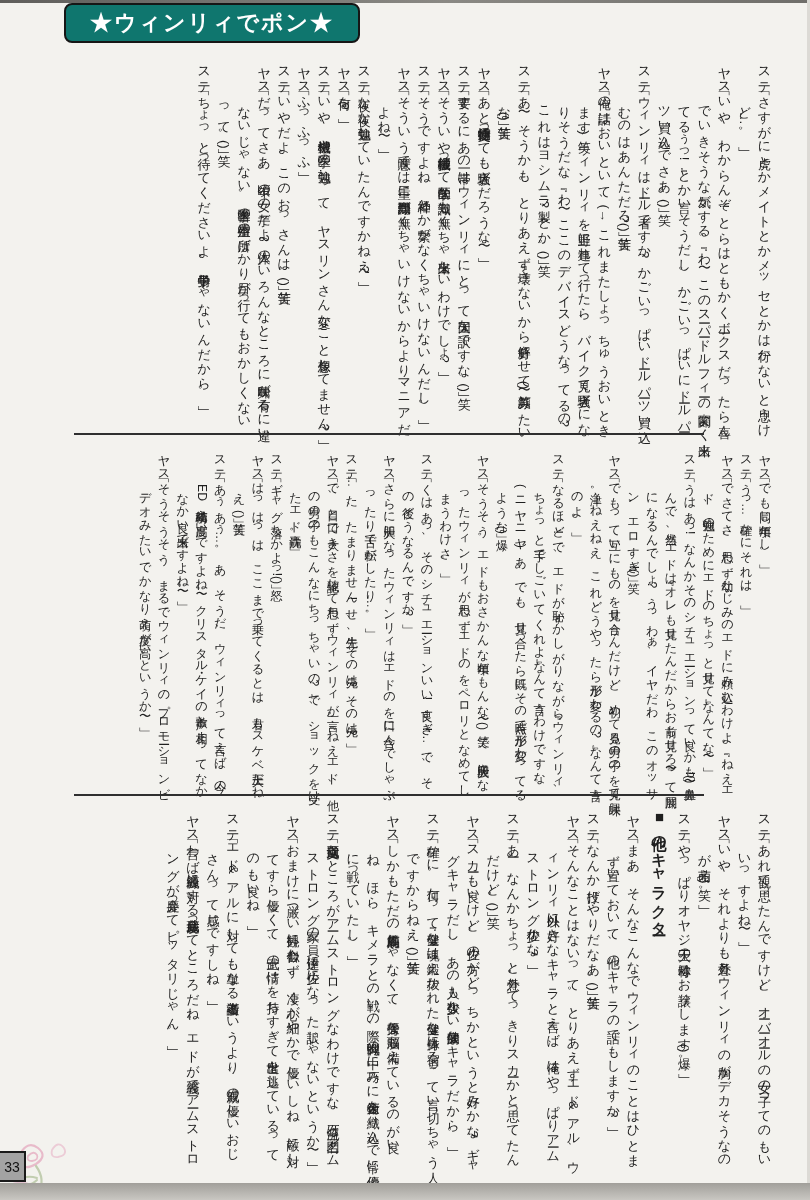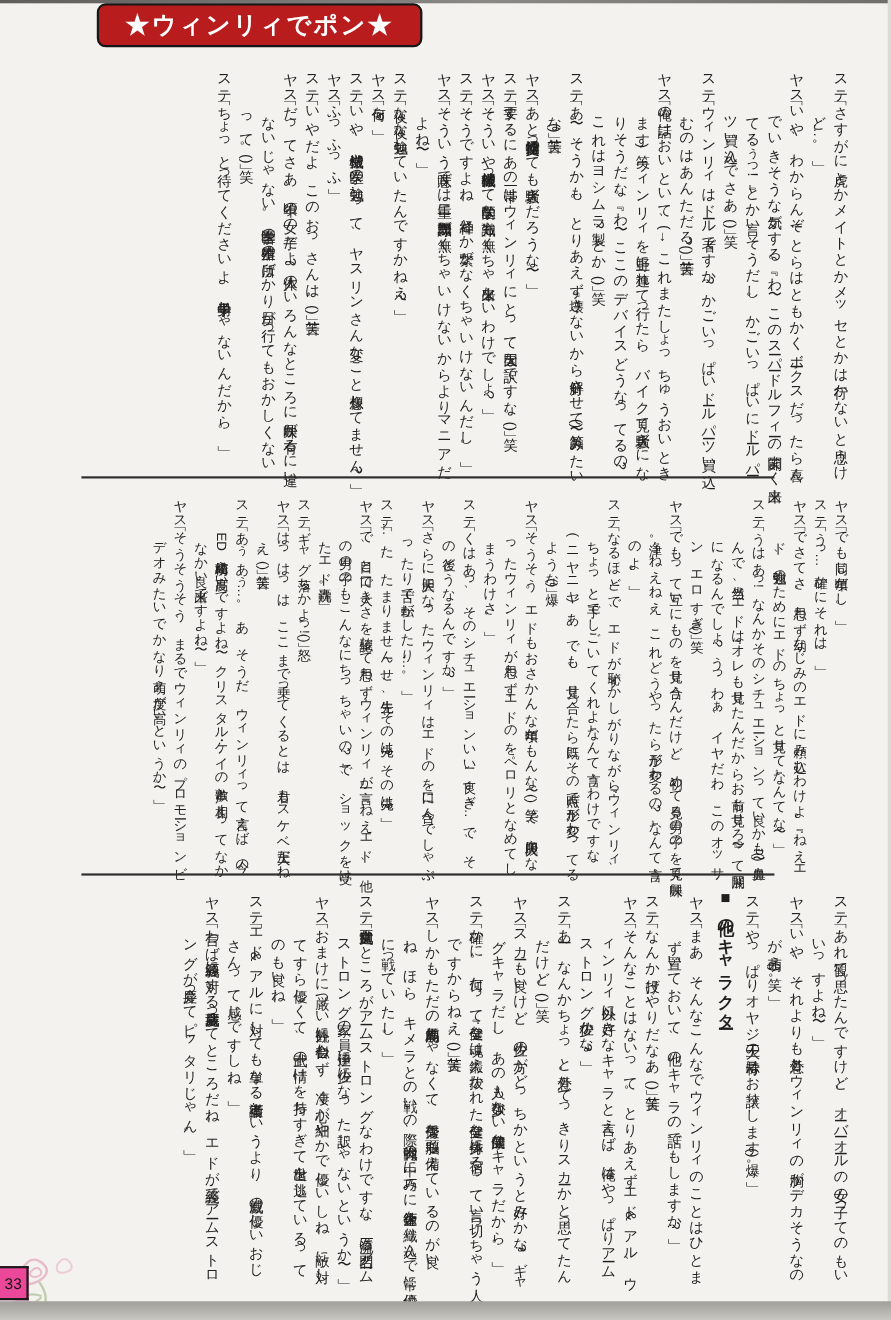--- a/index.html
+++ b/index.html
@@ -18,23 +18,23 @@
   }
   .right-edge{
     position:absolute;top:0;right:0;bottom:0;width:3px;background:#dcdad5;
   }
   .bottom-edge{
     position:absolute;left:0;right:0;bottom:0;height:17px;
     background:linear-gradient(to bottom,#a19f9a,#c9c7c2);
   }
   .banner{
     position:absolute;left:64px;top:3px;width:292px;height:36px;
-    background:#b91c1c;border:2px solid #161616;border-radius:8px;
+    background:#0f766e;border:2px solid #161616;border-radius:8px;
     display:flex;align-items:center;justify-content:center;
-    color:#ffffff;font-size:22px;font-weight:bold;letter-spacing:2px;margin-left:24px;
+    color:#ffffff;font-size:22px;font-weight:bold;letter-spacing:2px;
   }
   .txt{
     position:absolute;left:60px;right:36px;
     writing-mode:vertical-rl;text-orientation:mixed;
     line-height:1.54;
   }
   #section-0{top:58px;height:378px;font-size:13px;}
   #section-1{top:447px;height:350px;font-size:12.2px;}
   #section-2{top:806px;height:362px;font-size:13px;}
   .entry{
@@ -46,21 +46,21 @@
     margin-left:5px;margin-right:3px;
   }
   .divider{
     position:absolute;left:74px;width:630px;height:0;
     border-top:2px solid #2f2f2f;
   }
   #divider-0{top:433px;}
   #divider-1{top:794px;}
   .pagenum{
     position:absolute;left:0;top:1151px;width:24px;height:27px;
-    background:#ec4899;border:2px solid #1a1a1a;border-left:none;
+    background:#a3a3a3;border:2px solid #1a1a1a;border-left:none;
     display:flex;align-items:center;justify-content:center;
     font-size:14px;color:#111;
   }
   .doodle{
     position:absolute;left:2px;top:1124px;opacity:0.55;
   }
 </style>
 </head>
 <body>
 

